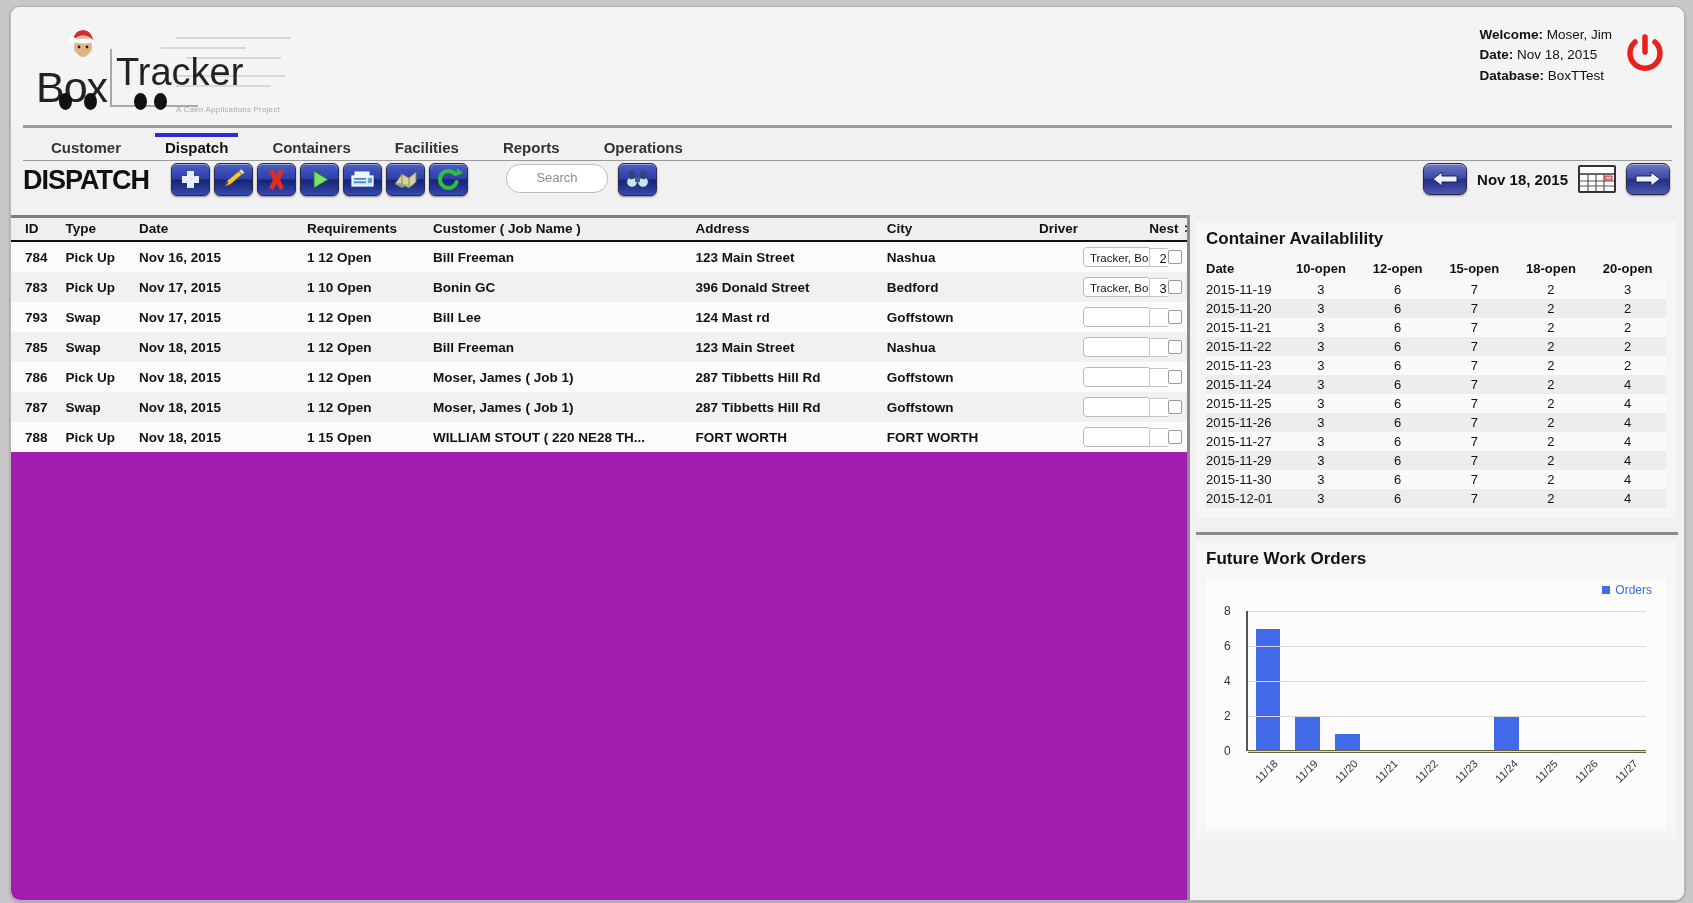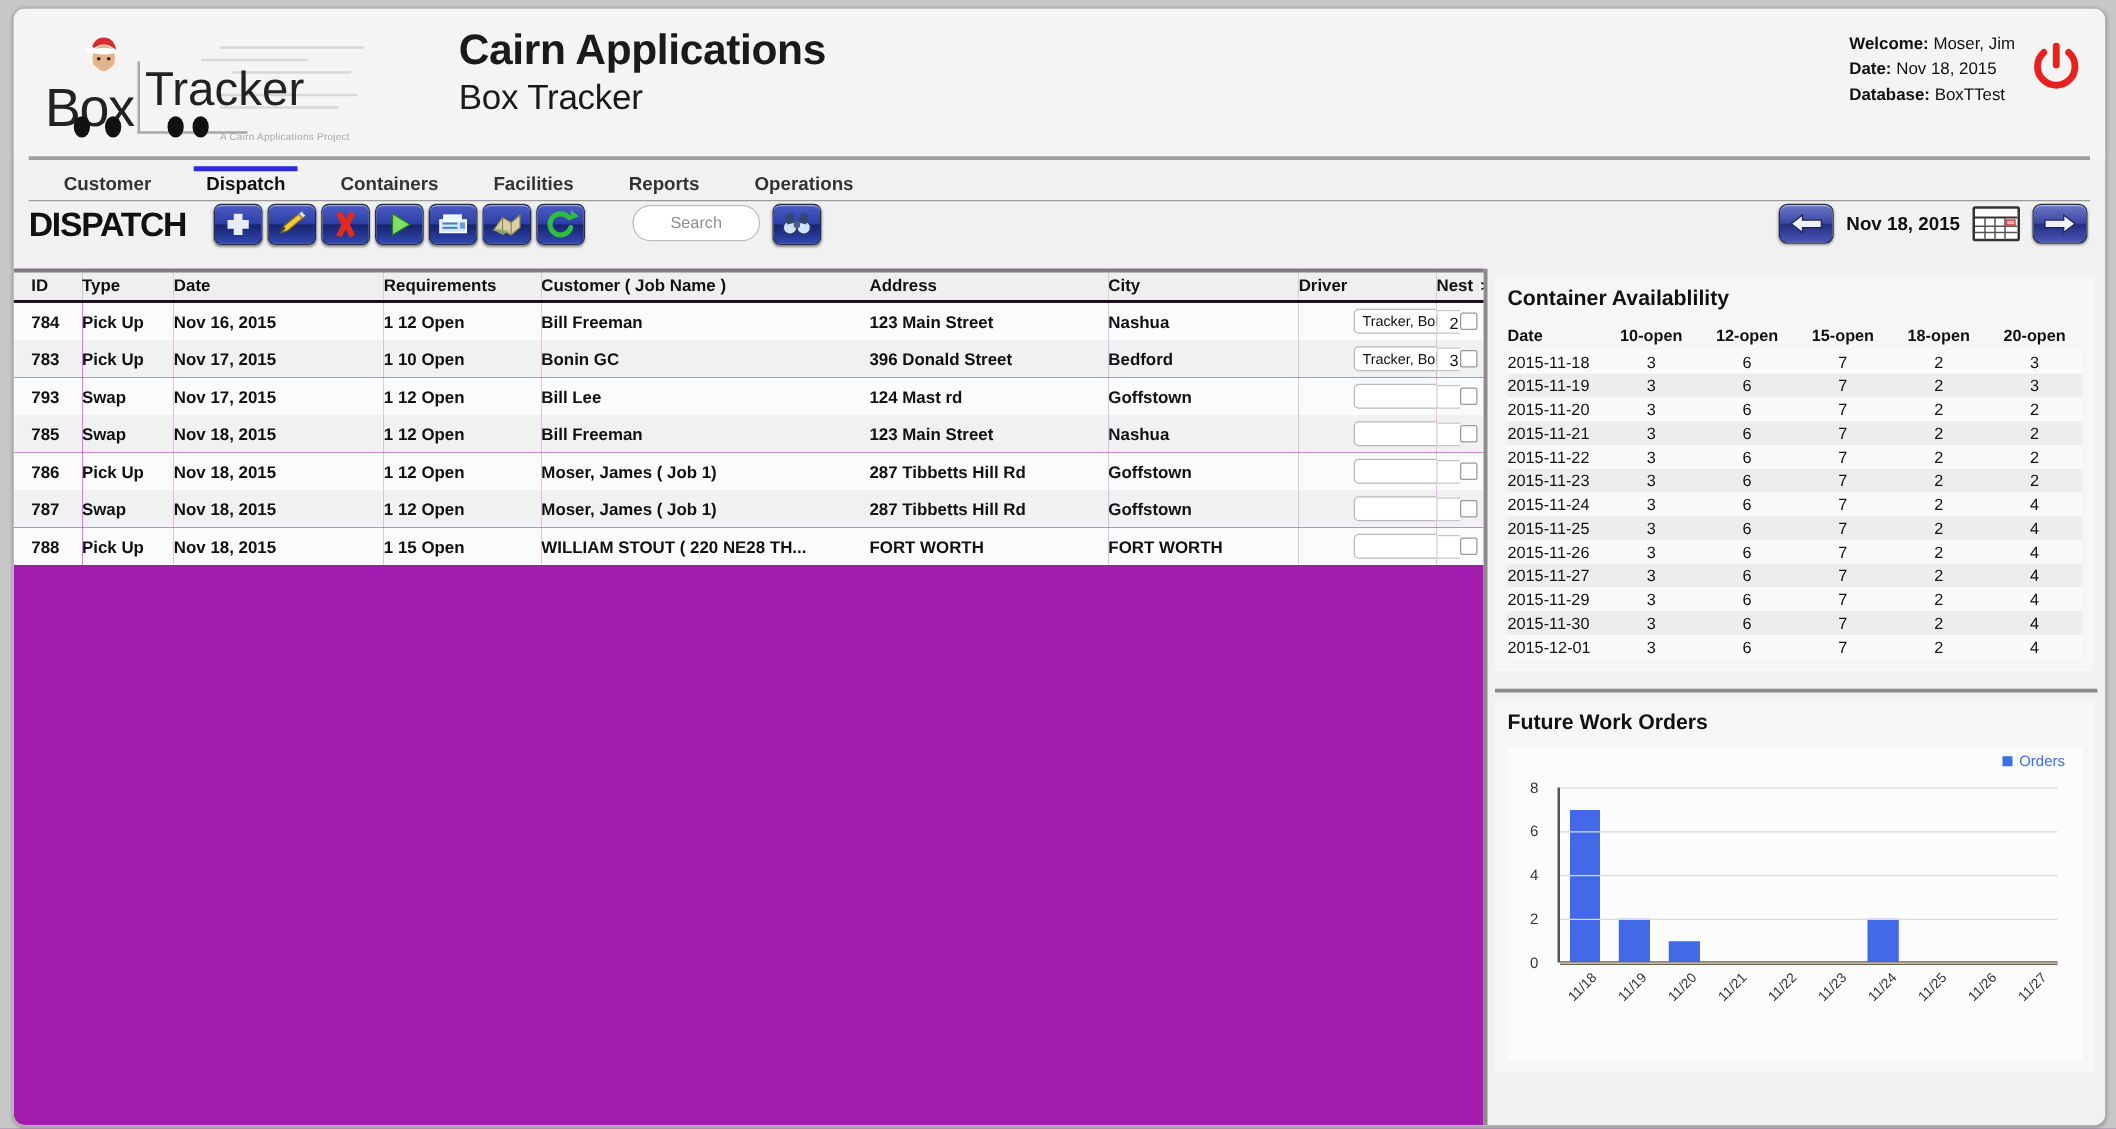--- a/index.html
+++ b/index.html
@@ -152,24 +152,20 @@
       <div class="logo-tracker">Tracker</div>
       <div style="position:absolute;left:84px;top:26px;width:2px;height:58px;background:#a8a8a8;"></div>
       <div style="position:absolute;left:84px;top:82px;width:88px;height:2px;background:#a8a8a8;"></div>
       <div class="wheel" style="left:33px;top:70px;"></div>
       <div class="wheel" style="left:58px;top:70px;"></div>
       <div class="wheel" style="left:108px;top:70px;"></div>
       <div class="wheel" style="left:128px;top:70px;"></div>
       <div class="logo-tag">A Cairn Applications Project</div>
     </div>
 
-    <div class="title-block">
-      <div class="title-main">Cairn Applications</div>
-      <div class="title-sub">Box Tracker</div>
-    </div>
 
     <div class="welcome">
       <div><b>Welcome:</b>
            <span>Moser, Jim</span></div>
       <div><b>Date:</b>
            <span>Nov 18, 2015</span></div>
       <div><b>Database:</b>
            <span>BoxTTest</span></div>
     </div>
 
@@ -443,28 +439,20 @@
                 <th class="d">Date</th>
                 <th>10-open</th>
                 <th>12-open</th>
                 <th>15-open</th>
                 <th>18-open</th>
                 <th>20-open</th>
               </tr>
             </thead>
           <tbody id="avail-body">
               <tr>
-                <td class="d">2015-11-18</td>
-                <td>3</td>
-                <td>6</td>
-                <td>7</td>
-                <td>2</td>
-                <td>3</td>
-              </tr>
-              <tr>
                 <td class="d">2015-11-19</td>
                 <td>3</td>
                 <td>6</td>
                 <td>7</td>
                 <td>2</td>
                 <td>3</td>
               </tr>
               <tr>
                 <td class="d">2015-11-20</td>
                 <td>3</td>

